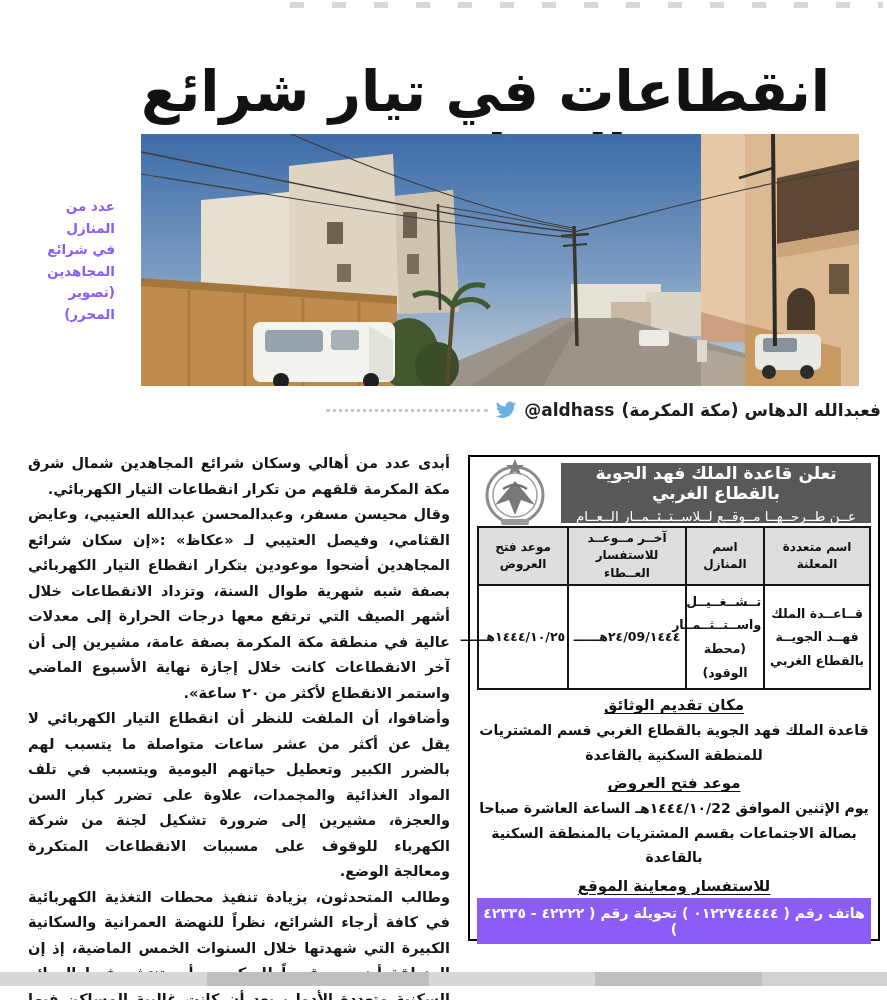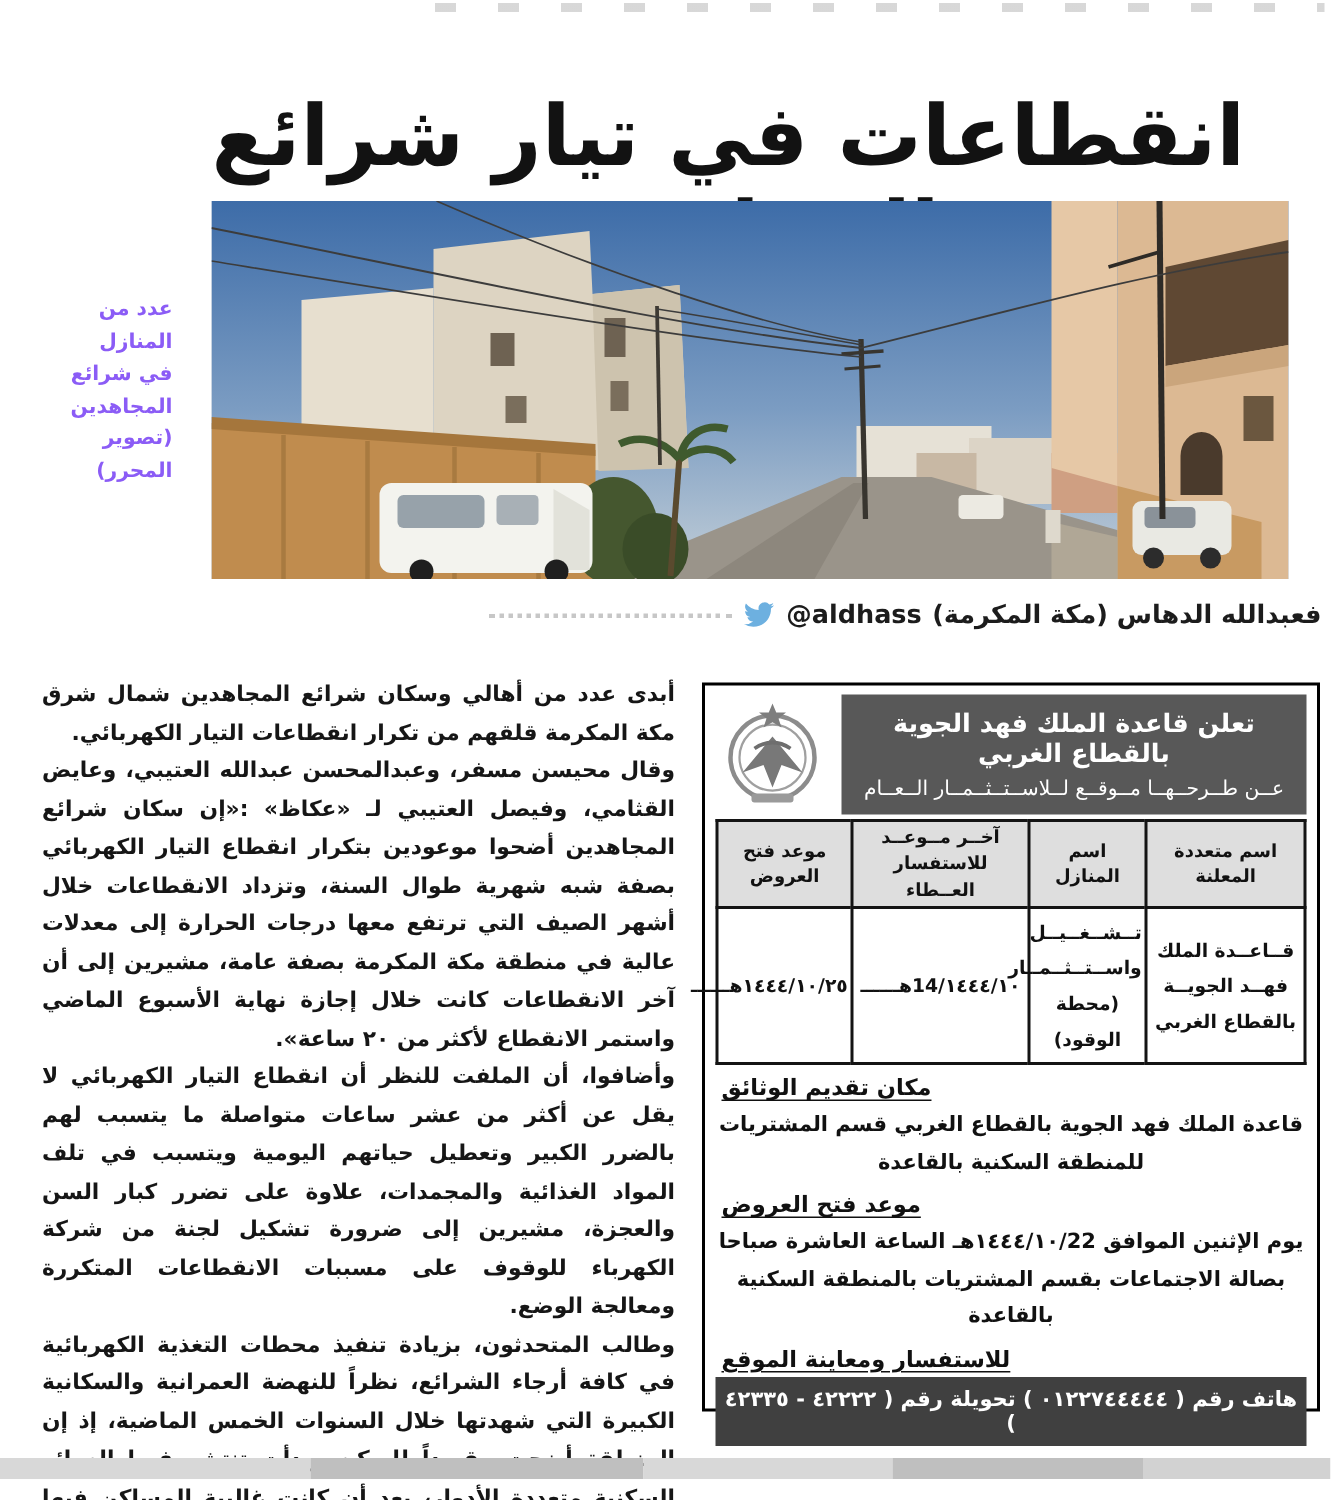--- a/index.html
+++ b/index.html
@@ -36,42 +36,42 @@
     text-align:justify;text-align-last:start;font-size:14.5px;font-weight:bold;
     line-height:1.76;color:#161616;
   }
   .article p{margin:0;}
   
   .ad{
     position:absolute;left:468px;top:455px;width:412px;height:486px;box-sizing:border-box;
     border:2px solid #000;background:#fff;direction:rtl;display:flex;flex-direction:column;
     padding:6px 7px;gap:3px;
   }
-  .ad-header{display:flex;gap:8px;height:80px;flex:0 0 auto;align-items:stretch;}
+  .ad-header{display:flex;gap:8px;height:60px;flex:0 0 auto;align-items:stretch;}
   .ad-banner{
     flex:1;background:#585858;color:#fff;text-align:center;display:flex;flex-direction:column;
     justify-content:center;gap:5px;padding:3px 6px;
   }
   .ad-banner .l1{font-size:17px;font-weight:bold;}
   .ad-banner .l2{font-size:13.5px;font-weight:normal;}
   .ad-logo{flex:0 0 76px;display:flex;align-items:center;justify-content:center;}
   table.tender{width:100%;border-collapse:collapse;table-layout:fixed;flex:0 0 auto;}
   table.tender th,table.tender td{
     border:2px solid #141414;text-align:center;vertical-align:middle;font-weight:bold;
     padding:2px;color:#111;
   }
   table.tender th{background:#dedede;font-size:12px;height:52px;line-height:1.45;}
   table.tender td{font-size:12.5px;height:98px;white-space:pre-line;line-height:1.9;}
   .sec-title{
-    font-size:15px;font-weight:bold;color:#111;text-align:left;margin:3px 4px 0;
+    font-size:15px;font-weight:bold;color:#111;text-align:center;margin:3px 4px 0;
     text-decoration:underline;text-underline-offset:3px;
   }
   .sec-body{font-size:14px;font-weight:bold;color:#111;text-align:center;line-height:1.75;margin:1px 2px;}
   .phone-bar{
-    margin-top:auto;background:#404040;color:#fff;text-align:center;
+    margin-top:auto;background:#8b5cf6;color:#fff;text-align:center;
     font-size:14px;font-weight:bold;padding:7px 2px;letter-spacing:.5px;
   }
   .bottom-strip{position:absolute;left:0;right:0;top:972px;height:14px;display:flex;}
   .bottom-strip div{height:100%;}
 </style>
 </head>
 <body>
 
 <div class="top-crop"></div>
 
@@ -213,21 +213,21 @@
       <th>آخــر مــوعــد للاستفسار العــطاء</th>
       <th>موعد فتح العروض</th>
     </tr>
     <tr>
       <td>قــاعــدة الملك
 فهــد الجويــة
 بالقطاع الغربي</td>
       <td>تــشــغــيــل
 واســتــثــمــار
 (محطة الوقود)</td>
-      <td>١٤٤٤/١٠/14هــــــ</td>
+      <td>١٤٤٤/09/٢٤هــــــ</td>
       <td>١٤٤٤/١٠/٢٥هــــــ</td>
     </tr>
   </tbody>
     </table>
 
   <div class="sec-title">مكان تقديم الوثائق</div>
   <div class="sec-body">قاعدة الملك فهد الجوية بالقطاع الغربي قسم المشتريات للمنطقة السكنية بالقاعدة</div>
 
   <div class="sec-title">موعد فتح العروض</div>
   <div class="sec-body">يوم الإثنين الموافق ١٤٤٤/١٠/22هـ الساعة العاشرة صباحا بصالة الاجتماعات بقسم المشتريات بالمنطقة السكنية بالقاعدة</div>

